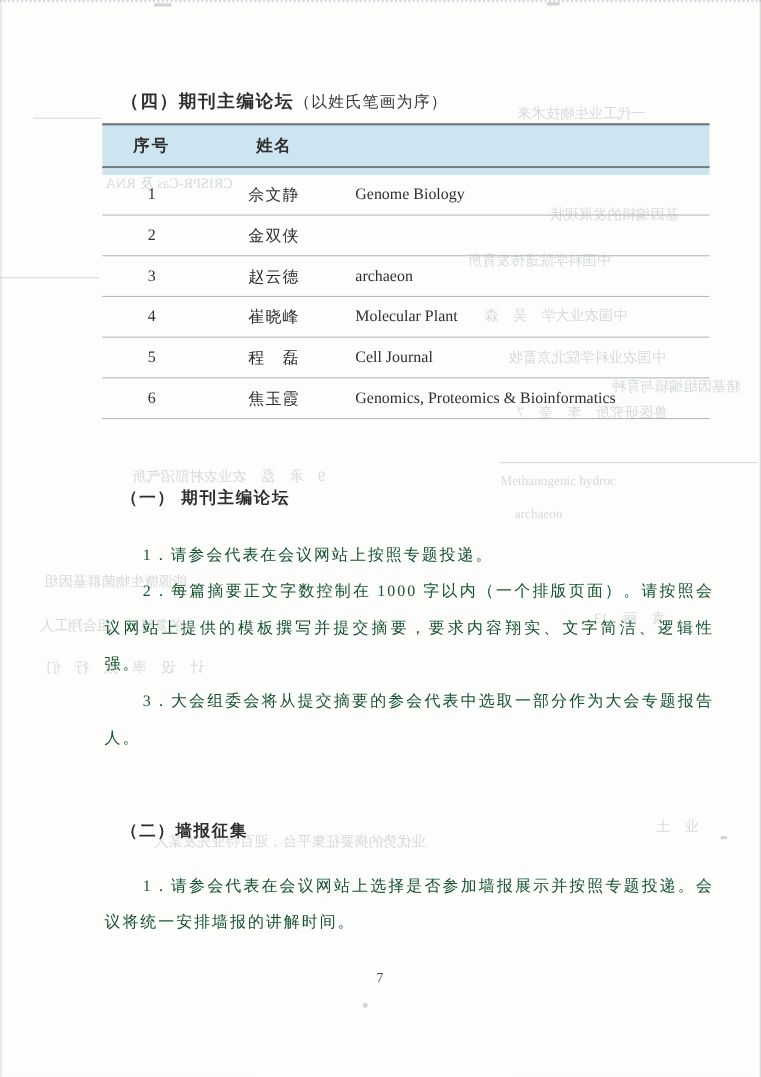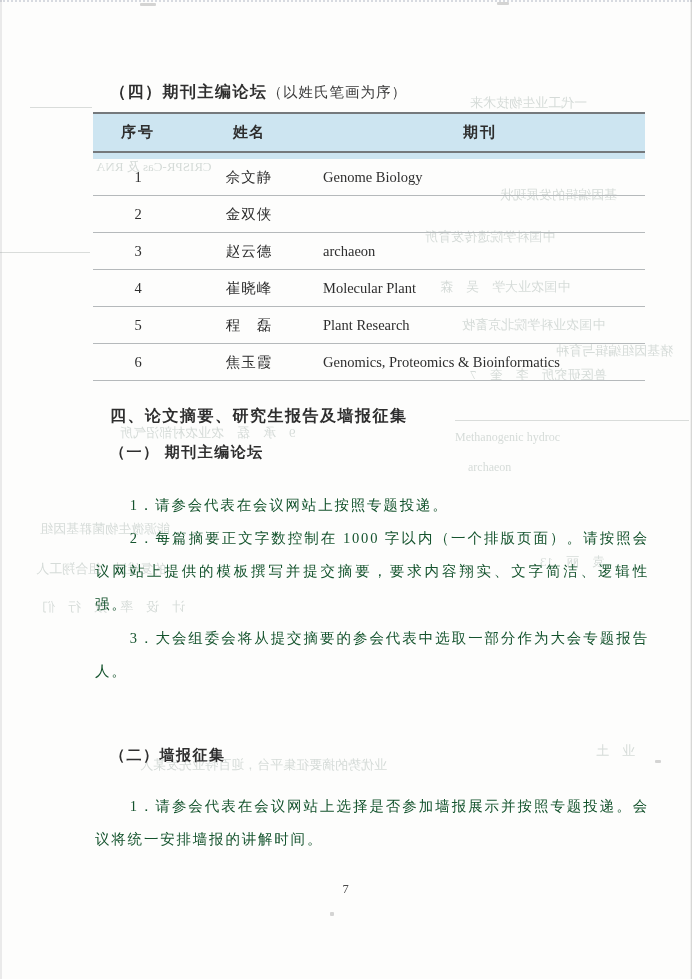--- a/index.html
+++ b/index.html
@@ -132,21 +132,20 @@
   <div class="content">
 
     <div class="doc-title">
       <span class="t-bold">（四）期刊主编论坛</span><span class="t-note">（以姓氏笔画为序）</span>
     </div>
 
     <div class="journal-table">
       <div class="jt-header">
         <div class="col-no">序号</div>
         <div class="col-name">姓名</div>
-        <div class="col-journal">期刊</div>
       </div>
       <div class="jt-bluestrip"></div>
 
       <div class="jt-row">
         <div class="col-no">1</div>
         <div class="col-name">佘文静</div>
         <div class="col-journal">Genome Biology</div>
       </div>
       <div class="jt-row">
         <div class="col-no">2</div>
@@ -158,30 +157,29 @@
         <div class="col-journal">archaeon</div>
       </div>
       <div class="jt-row">
         <div class="col-no">4</div>
         <div class="col-name">崔晓峰</div>
         <div class="col-journal">Molecular Plant</div>
       </div>
       <div class="jt-row">
         <div class="col-no">5</div>
         <div class="col-name">程　磊</div>
-        <div class="col-journal">Plant Research</div>
+        <div class="col-journal">Cell Journal</div>
       </div>
       <div class="jt-row">
         <div class="col-no">6</div>
         <div class="col-name">焦玉霞</div>
         <div class="col-journal">Genomics, Proteomics &amp; Bioinformatics</div>
       </div>
     </div>
 
-    <div class="h1">四、论文摘要、研究生报告及墙报征集</div>
     <div class="h2 sub1">（一） 期刊主编论坛</div>
 
     <p class="para p1">1．请参会代表在会议网站上按照专题投递。</p>
     <p class="para p2">2．每篇摘要正文字数控制在 1000 字以内（一个排版页面）。请按照会议网站上提供的模板撰写并提交摘要，要求内容翔实、文字简洁、逻辑性强。</p>
     <p class="para p3">3．大会组委会将从提交摘要的参会代表中选取一部分作为大会专题报告人。</p>
 
     <div class="h2 sub2">（二）墙报征集</div>
     <p class="para p5">1．请参会代表在会议网站上选择是否参加墙报展示并按照专题投递。会议将统一安排墙报的讲解时间。</p>
 
     <div class="page-number">7</div>

